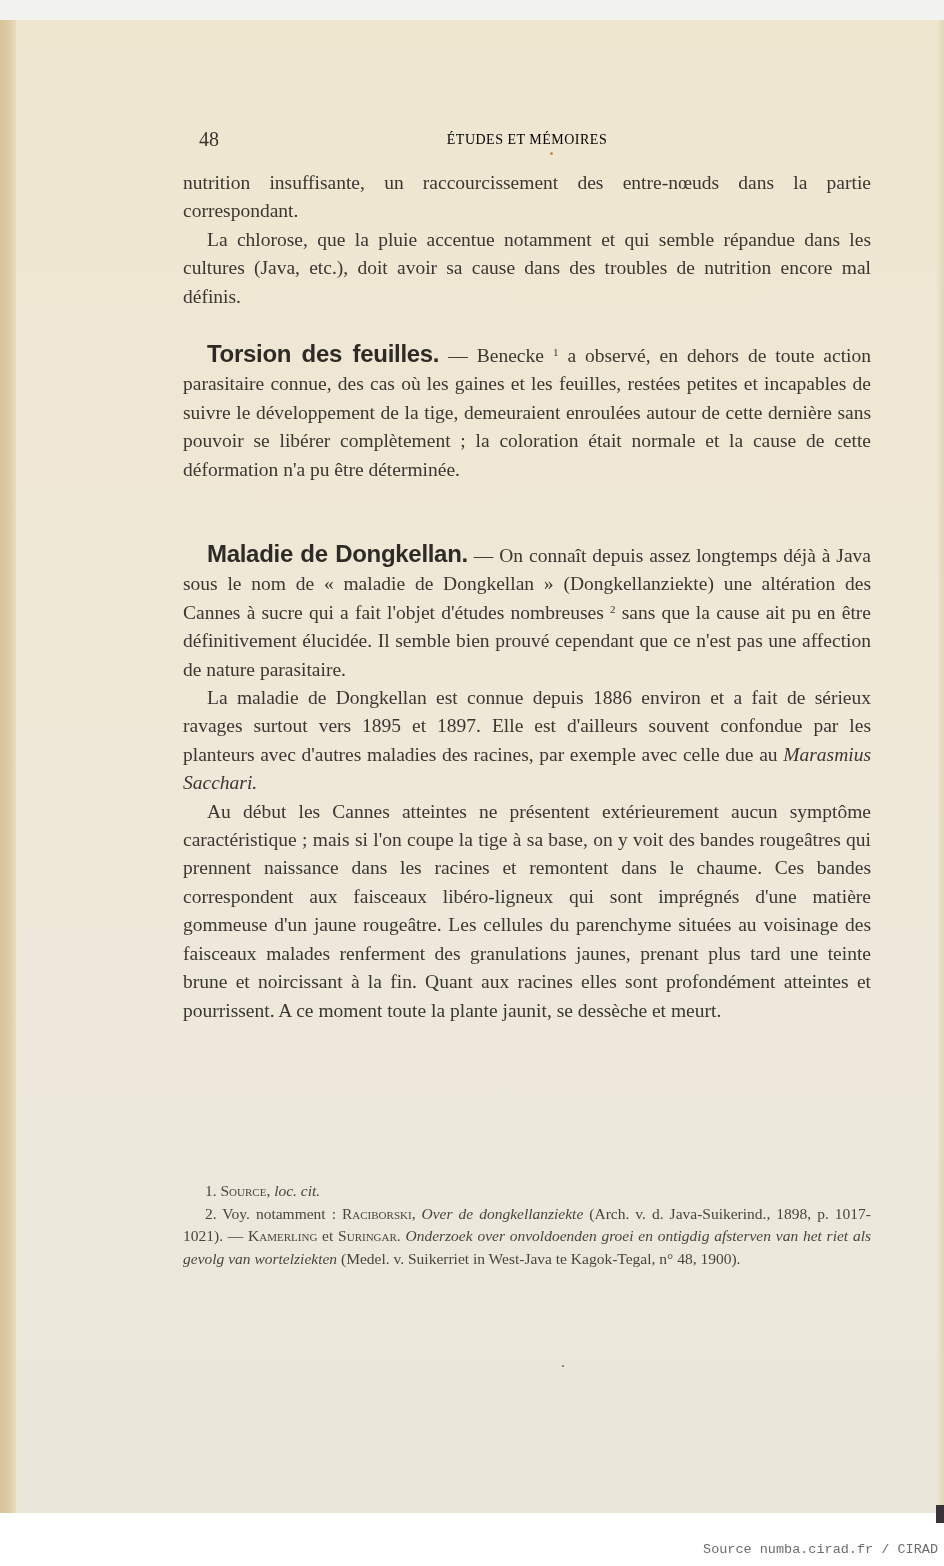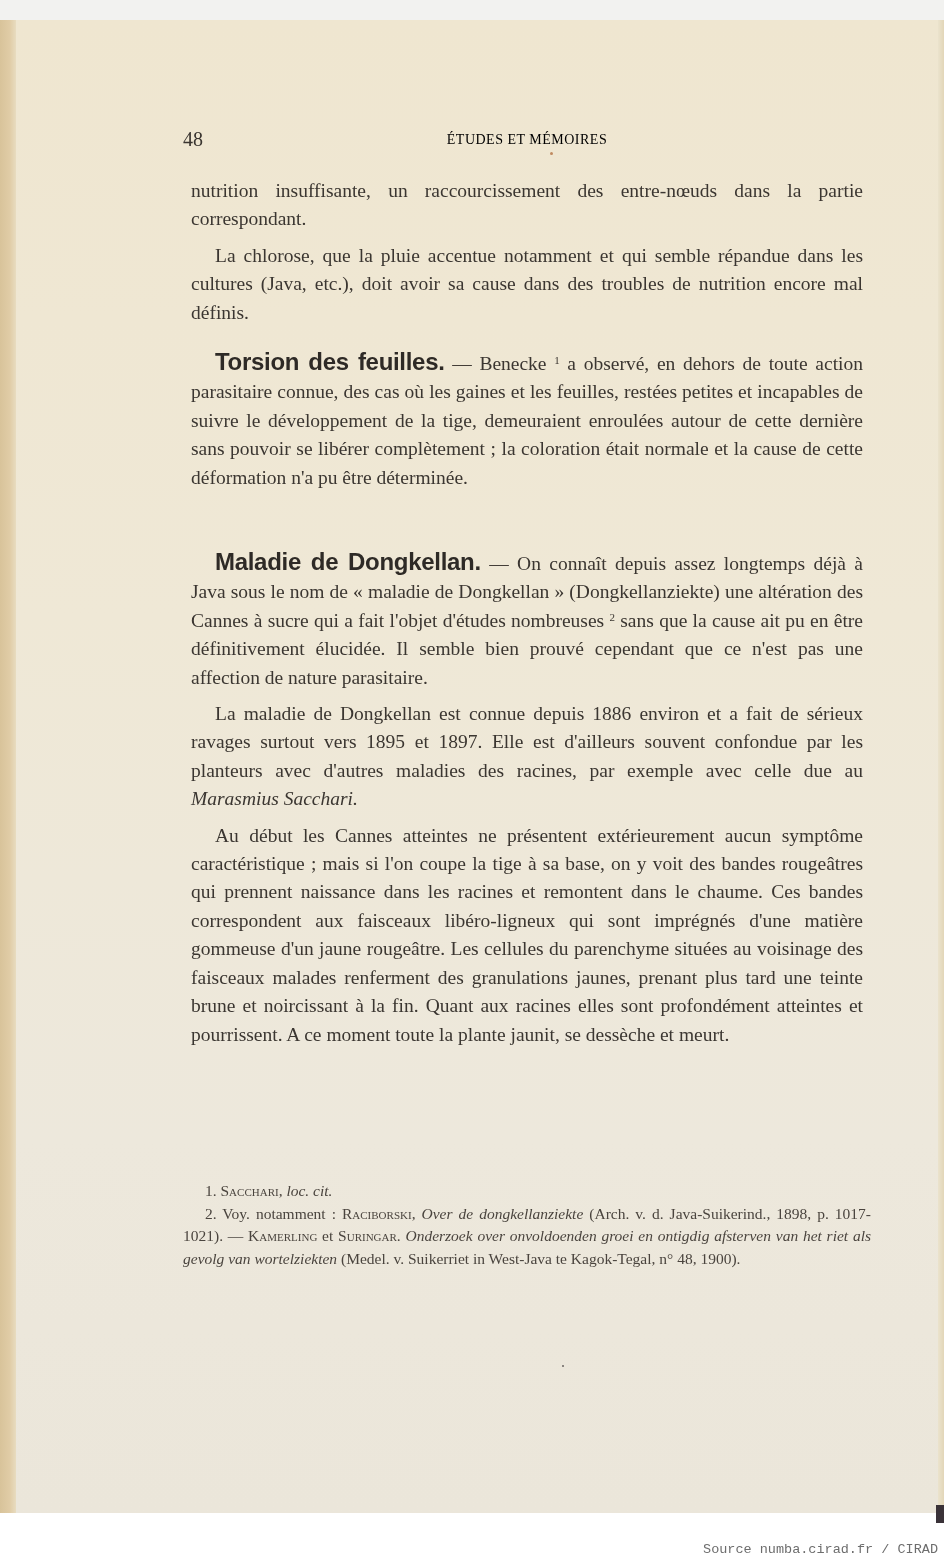--- a/index.html
+++ b/index.html
@@ -25,36 +25,36 @@
     background: linear-gradient(90deg, #ebe3cd, #e2d6b8);
   }
   .corner-dark {
     position: absolute; right: 0; top: 1505px; width: 8px; height: 18px;
     background: #3a3238;
   }
   .running-head {
     position: absolute; left: 183px; top: 128px; width: 688px; height: 24px;
   }
   .page-number {
-    position: absolute; left: 0; top: 0; font-size: 20px; color: #3a3530;
+    position: absolute; left: 16px; top: 0; font-size: 20px; color: #3a3530;
   }
   .header-title {
     position: absolute; left: 0; right: 0; top: 4px; text-align: center;
     font-size: 14px; letter-spacing: 0.5px; color: #000000;
   }
   .dot-mark {
     position: absolute; left: 550px; top: 152px; width: 3px; height: 3px;
     border-radius: 50%; background: #c08a60;
   }
   .text {
     position: absolute; left: 183px; width: 688px;
     font-size: 19.5px; line-height: 28.4px; color: #3b3631;
     text-align: justify;
   }
-  .text p { margin: 8px; }
+  .text p { margin: 0; }
   .text p.ind { text-indent: 24px; }
   .head { font-family: "Liberation Sans", "DejaVu Sans", sans-serif; font-weight: bold; font-size: 24px; letter-spacing: -0.3px; color: #2e2a26; }
   sup { font-size: 11px; vertical-align: 6px; line-height: 0; }
   .fn {
     position: absolute; left: 183px; width: 688px; top: 1180px;
     font-size: 15.5px; line-height: 22.7px; color: #4a443e; text-align: justify;
   }
   .fn p { margin: 0; text-indent: 22px; }
   .sc { font-variant: small-caps; }
   i { font-style: italic; }
@@ -88,19 +88,19 @@
   <p class="ind"><span class="head">Torsion des feuilles.</span><span> — Benecke </span><sup>1</sup><span> a observé, en dehors de toute action parasitaire connue, des cas où les gaines et les feuilles, restées petites et incapables de suivre le développement de la tige, demeuraient enroulées autour de cette dernière sans pouvoir se libérer complètement ; la coloration était normale et la cause de cette déformation n'a pu être déterminée.</span></p>
 </div>
 
 <div class="text" style="top:540px;">
   <p class="ind"><span class="head">Maladie de Dongkellan.</span><span> — On connaît depuis assez longtemps déjà à Java sous le nom de « maladie de Dongkellan » (Dongkellanziekte) une altération des Cannes à sucre qui a fait l'objet d'études nombreuses </span><sup>2</sup><span> sans que la cause ait pu en être définitivement élucidée. Il semble bien prouvé cependant que ce n'est pas une affection de nature parasitaire.</span></p>
   <p class="ind"><span>La maladie de Dongkellan est connue depuis 1886 environ et a fait de sérieux ravages surtout vers 1895 et 1897. Elle est d'ailleurs souvent confondue par les planteurs avec d'autres maladies des racines, par exemple avec celle due au </span><i>Marasmius Sacchari.</i></p>
   <p class="ind">Au début les Cannes atteintes ne présentent extérieurement aucun symptôme caractéristique ; mais si l'on coupe la tige à sa base, on y voit des bandes rougeâtres qui prennent naissance dans les racines et remontent dans le chaume. Ces bandes correspondent aux faisceaux libéro-ligneux qui sont imprégnés d'une matière gommeuse d'un jaune rougeâtre. Les cellules du parenchyme situées au voisinage des faisceaux malades renferment des granulations jaunes, prenant plus tard une teinte brune et noircissant à la fin. Quant aux racines elles sont profondément atteintes et pourrissent. A ce moment toute la plante jaunit, se dessèche et meurt.</p>
 </div>
 
 <div class="fn">
-  <p><span>1. </span><span class="sc">Sacchari</span><span>, </span><i>loc. cit.</i></p>
+  <p><span>1. </span><span class="sc">Source</span><span>, </span><i>loc. cit.</i></p>
   <p><span>2. </span><span>Voy. notamment : </span><span class="sc">Raciborski</span><span>, </span><i>Over de dongkellanziekte</i><span> (Arch. v. d. Java-Suikerind., 1898, p. 1017-1021). — </span><span class="sc">Kamerling</span><span> et </span><span class="sc">Suringar</span><span>. </span><i>Onderzoek over onvoldoenden groei en ontigdig afsterven van het riet als gevolg van wortelziekten</i><span> (Medel. v. Suikerriet in West-Java te Kagok-Tegal, n° 48, 1900).</span></p>
 </div>
 
 <div class="speck"></div>
 
 <div class="source">Source numba.cirad.fr / CIRAD</div>
 
 </body></html>

